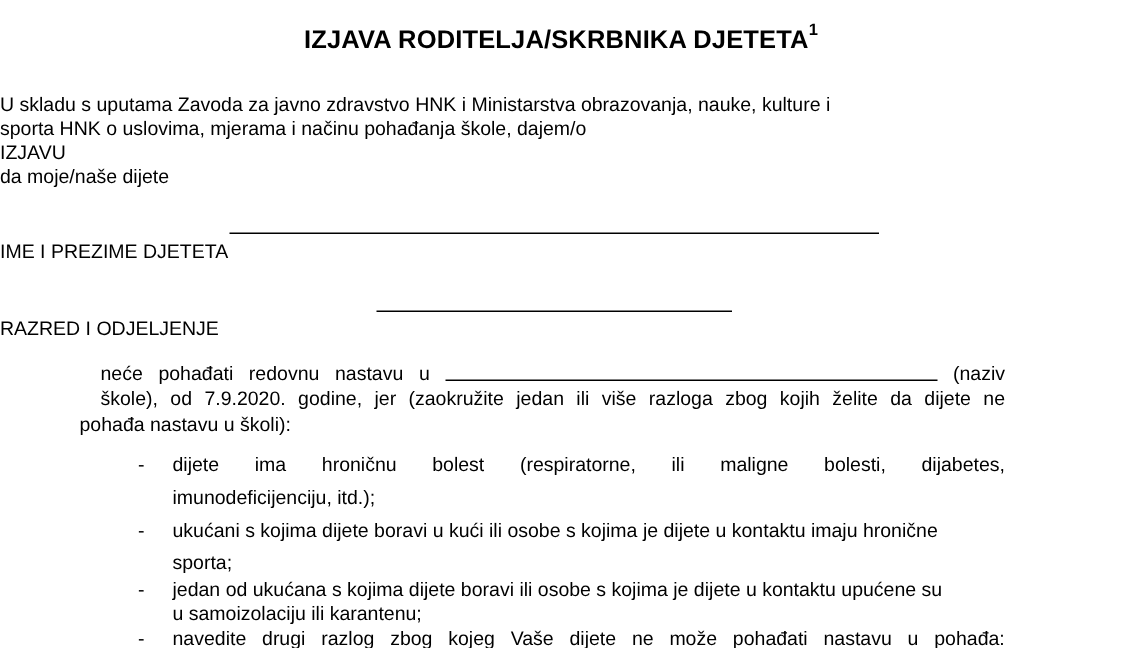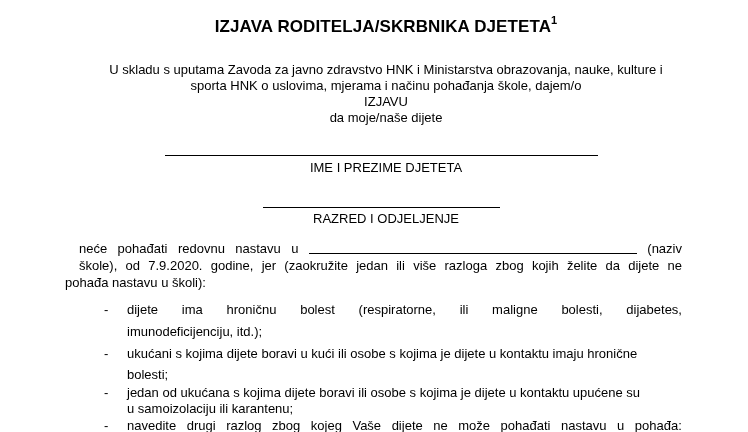--- a/index.html
+++ b/index.html
@@ -13,21 +13,20 @@
       overflow: hidden;
       position: relative;
       font-family: "Liberation Sans", "DejaVu Sans", sans-serif;
       color: #000000;
     }
     .page {
       position: absolute;
       left: 0; top: 0;
       width: 680px; height: 432px;
       background: #ffffff;
-      margin-left: 12px;
     }
     .title {
       position: absolute;
       top: 17px;
       left: 0;
       width: 748px;
       text-align: center;
       font-weight: bold;
       font-size: 17px;
       letter-spacing: 0.1px;
@@ -36,21 +35,20 @@
     .title sup {
       font-size: 11px;
       vertical-align: top;
       position: relative;
       top: -3px;
     }
     .center-line {
       position: absolute;
       left: 0;
       width: 748px;
-      text-align: center;
       font-size: 13px;
       white-space: nowrap;
     }
     .rule {
       position: absolute;
       height: 1px;
       background: #000000;
     }
     .para {
       position: absolute;
@@ -148,21 +146,21 @@
     <span>(respiratorne,</span>
     <span>ili</span>
     <span>maligne</span>
     <span>bolesti,</span>
     <span>dijabetes,</span>
   </div>
   <div class="bullet-text" style="top:324px;">imunodeficijenciju, itd.);</div>
 
   <div class="bullet-dash" style="top:346px;">-</div>
   <div class="bullet-text" style="top:346px;">ukućani s kojima dijete boravi u kući ili osobe s kojima je dijete u kontaktu imaju hronične</div>
-  <div class="bullet-text" style="top:367px;">bolesti;</div>
+  <div class="bullet-text" style="top:367px;">sporta;</div>
 
   <div class="bullet-dash" style="top:385px;">-</div>
   <div class="bullet-text" style="top:385px;">jedan od ukućana s kojima dijete boravi ili osobe s kojima je dijete u kontaktu upućene su</div>
   <div class="bullet-text" style="top:401px;">u samoizolaciju ili karantenu;</div>
 
   <div class="bullet-dash" style="top:418px;">-</div>
   <div class="bullet-text justify" style="top:418px;">
     <span>navedite</span>
     <span>drugi</span>
     <span>razlog</span>

